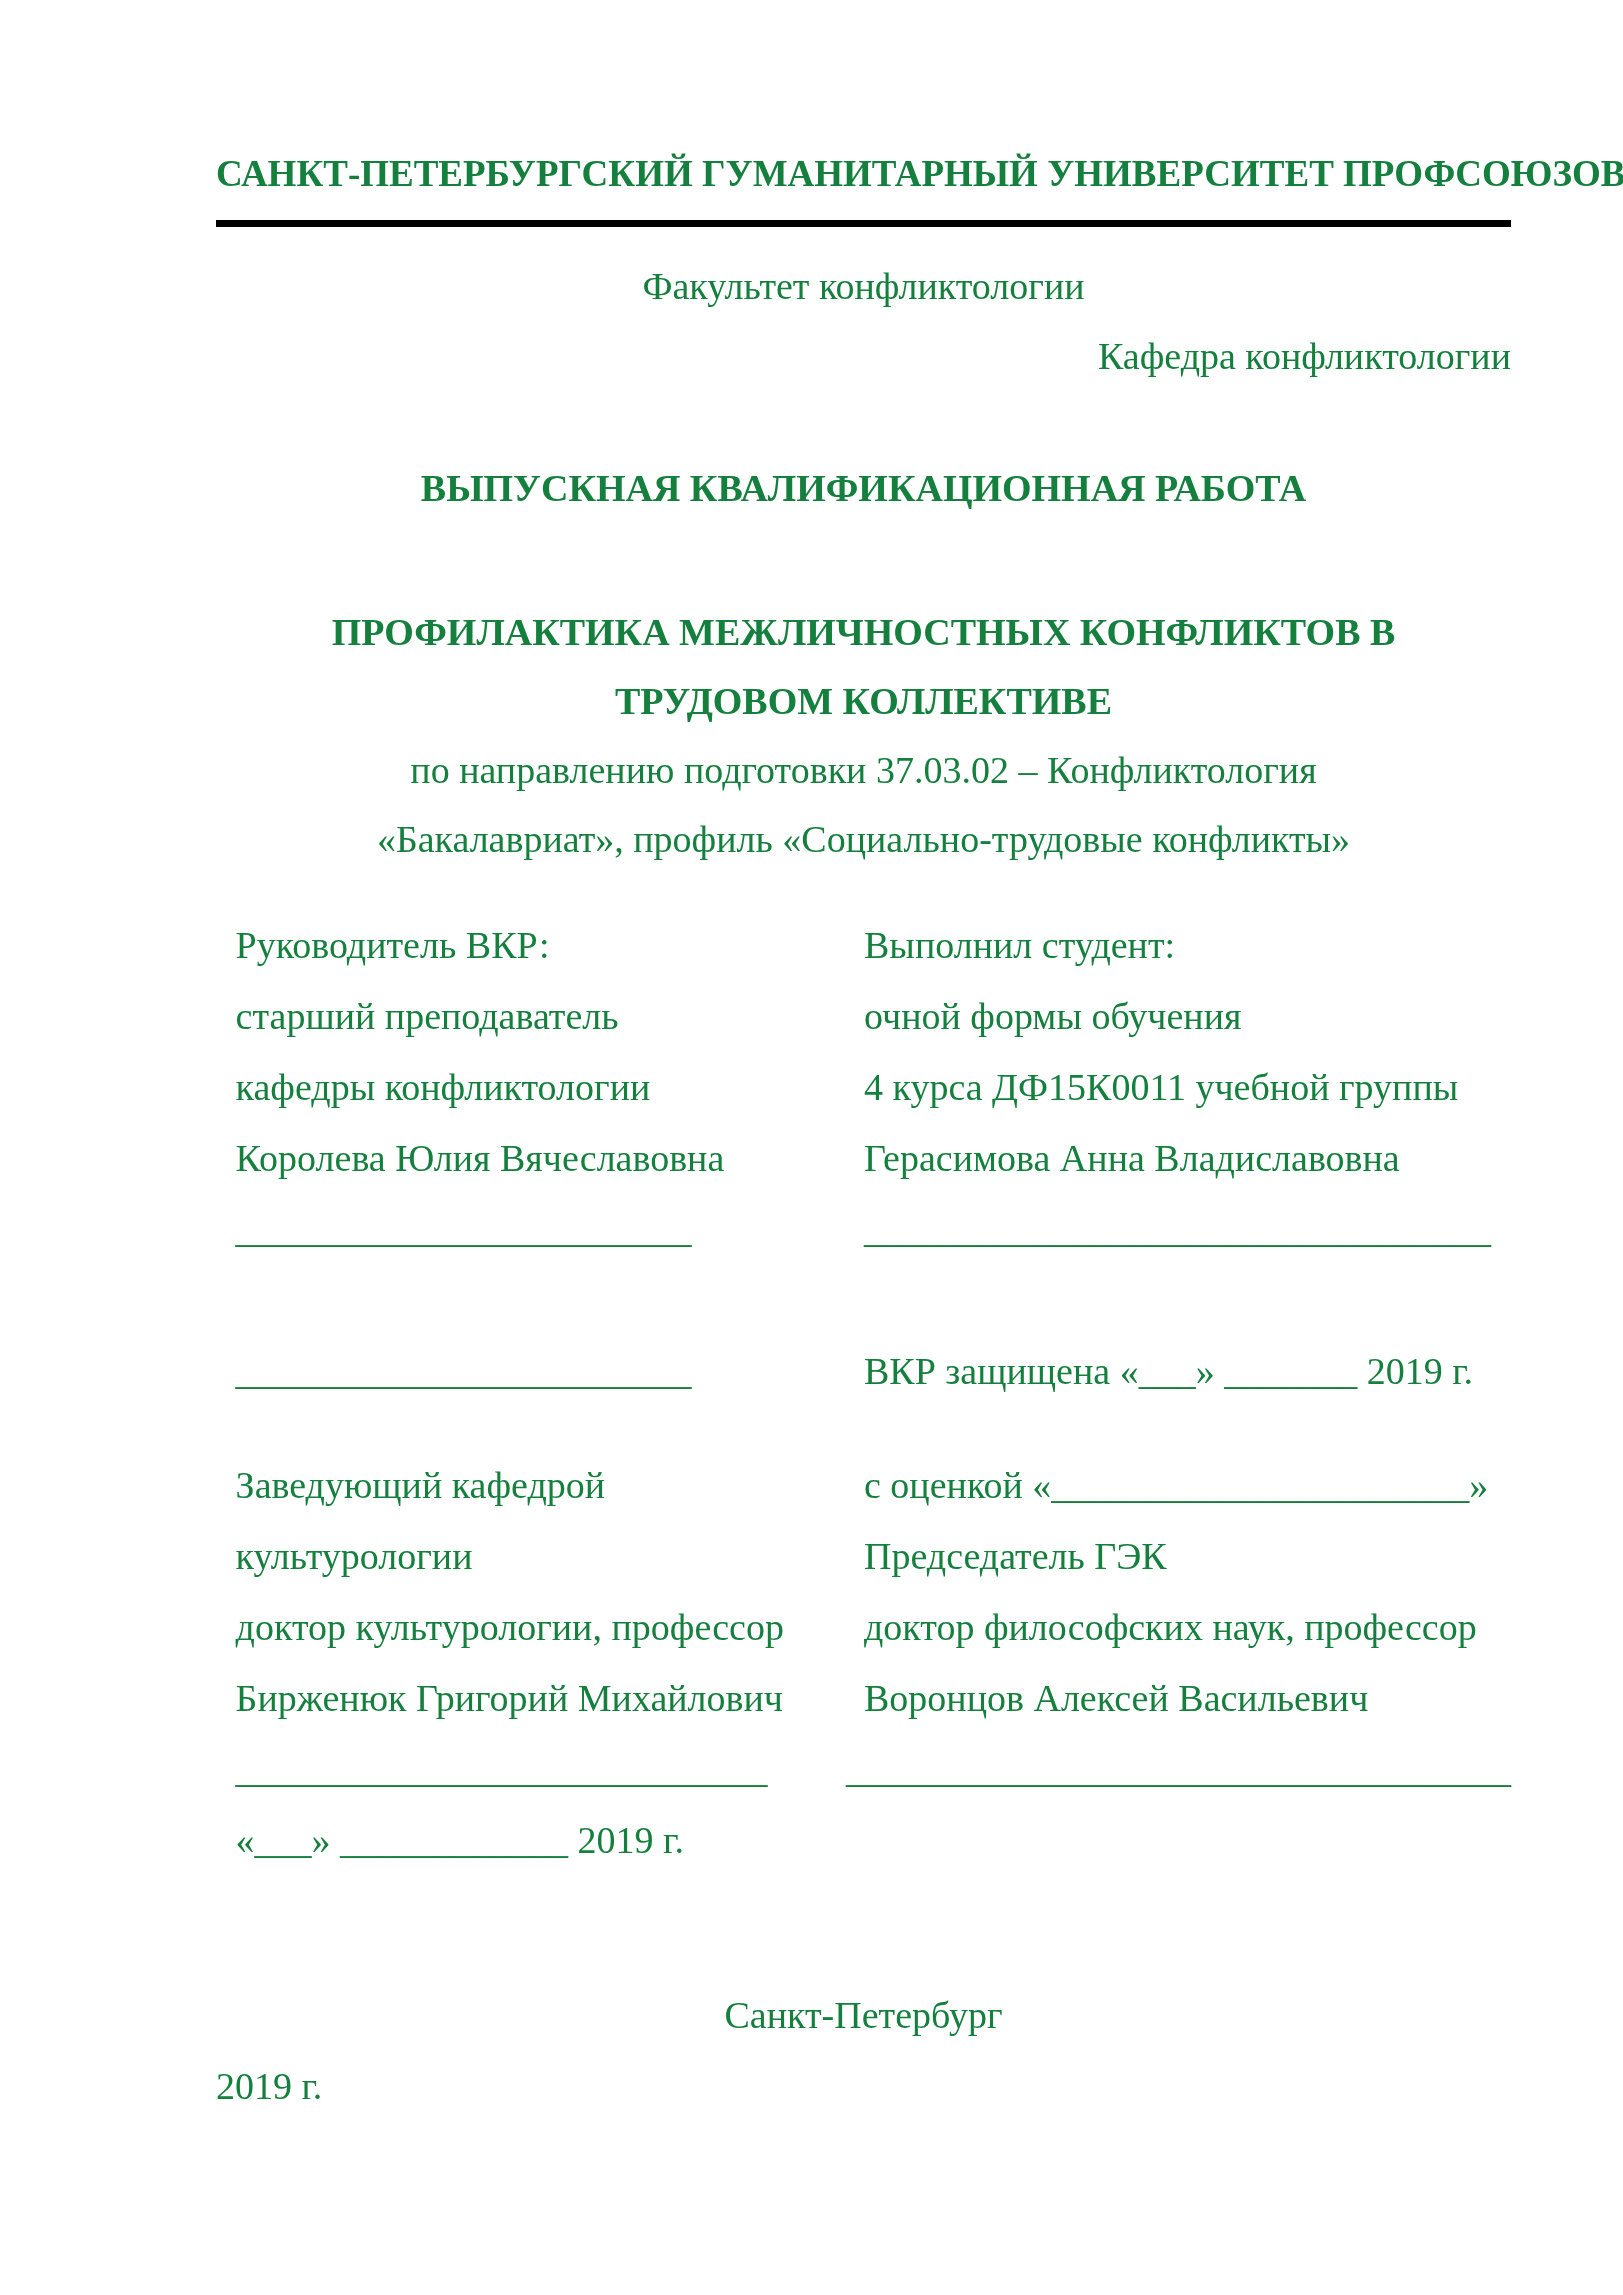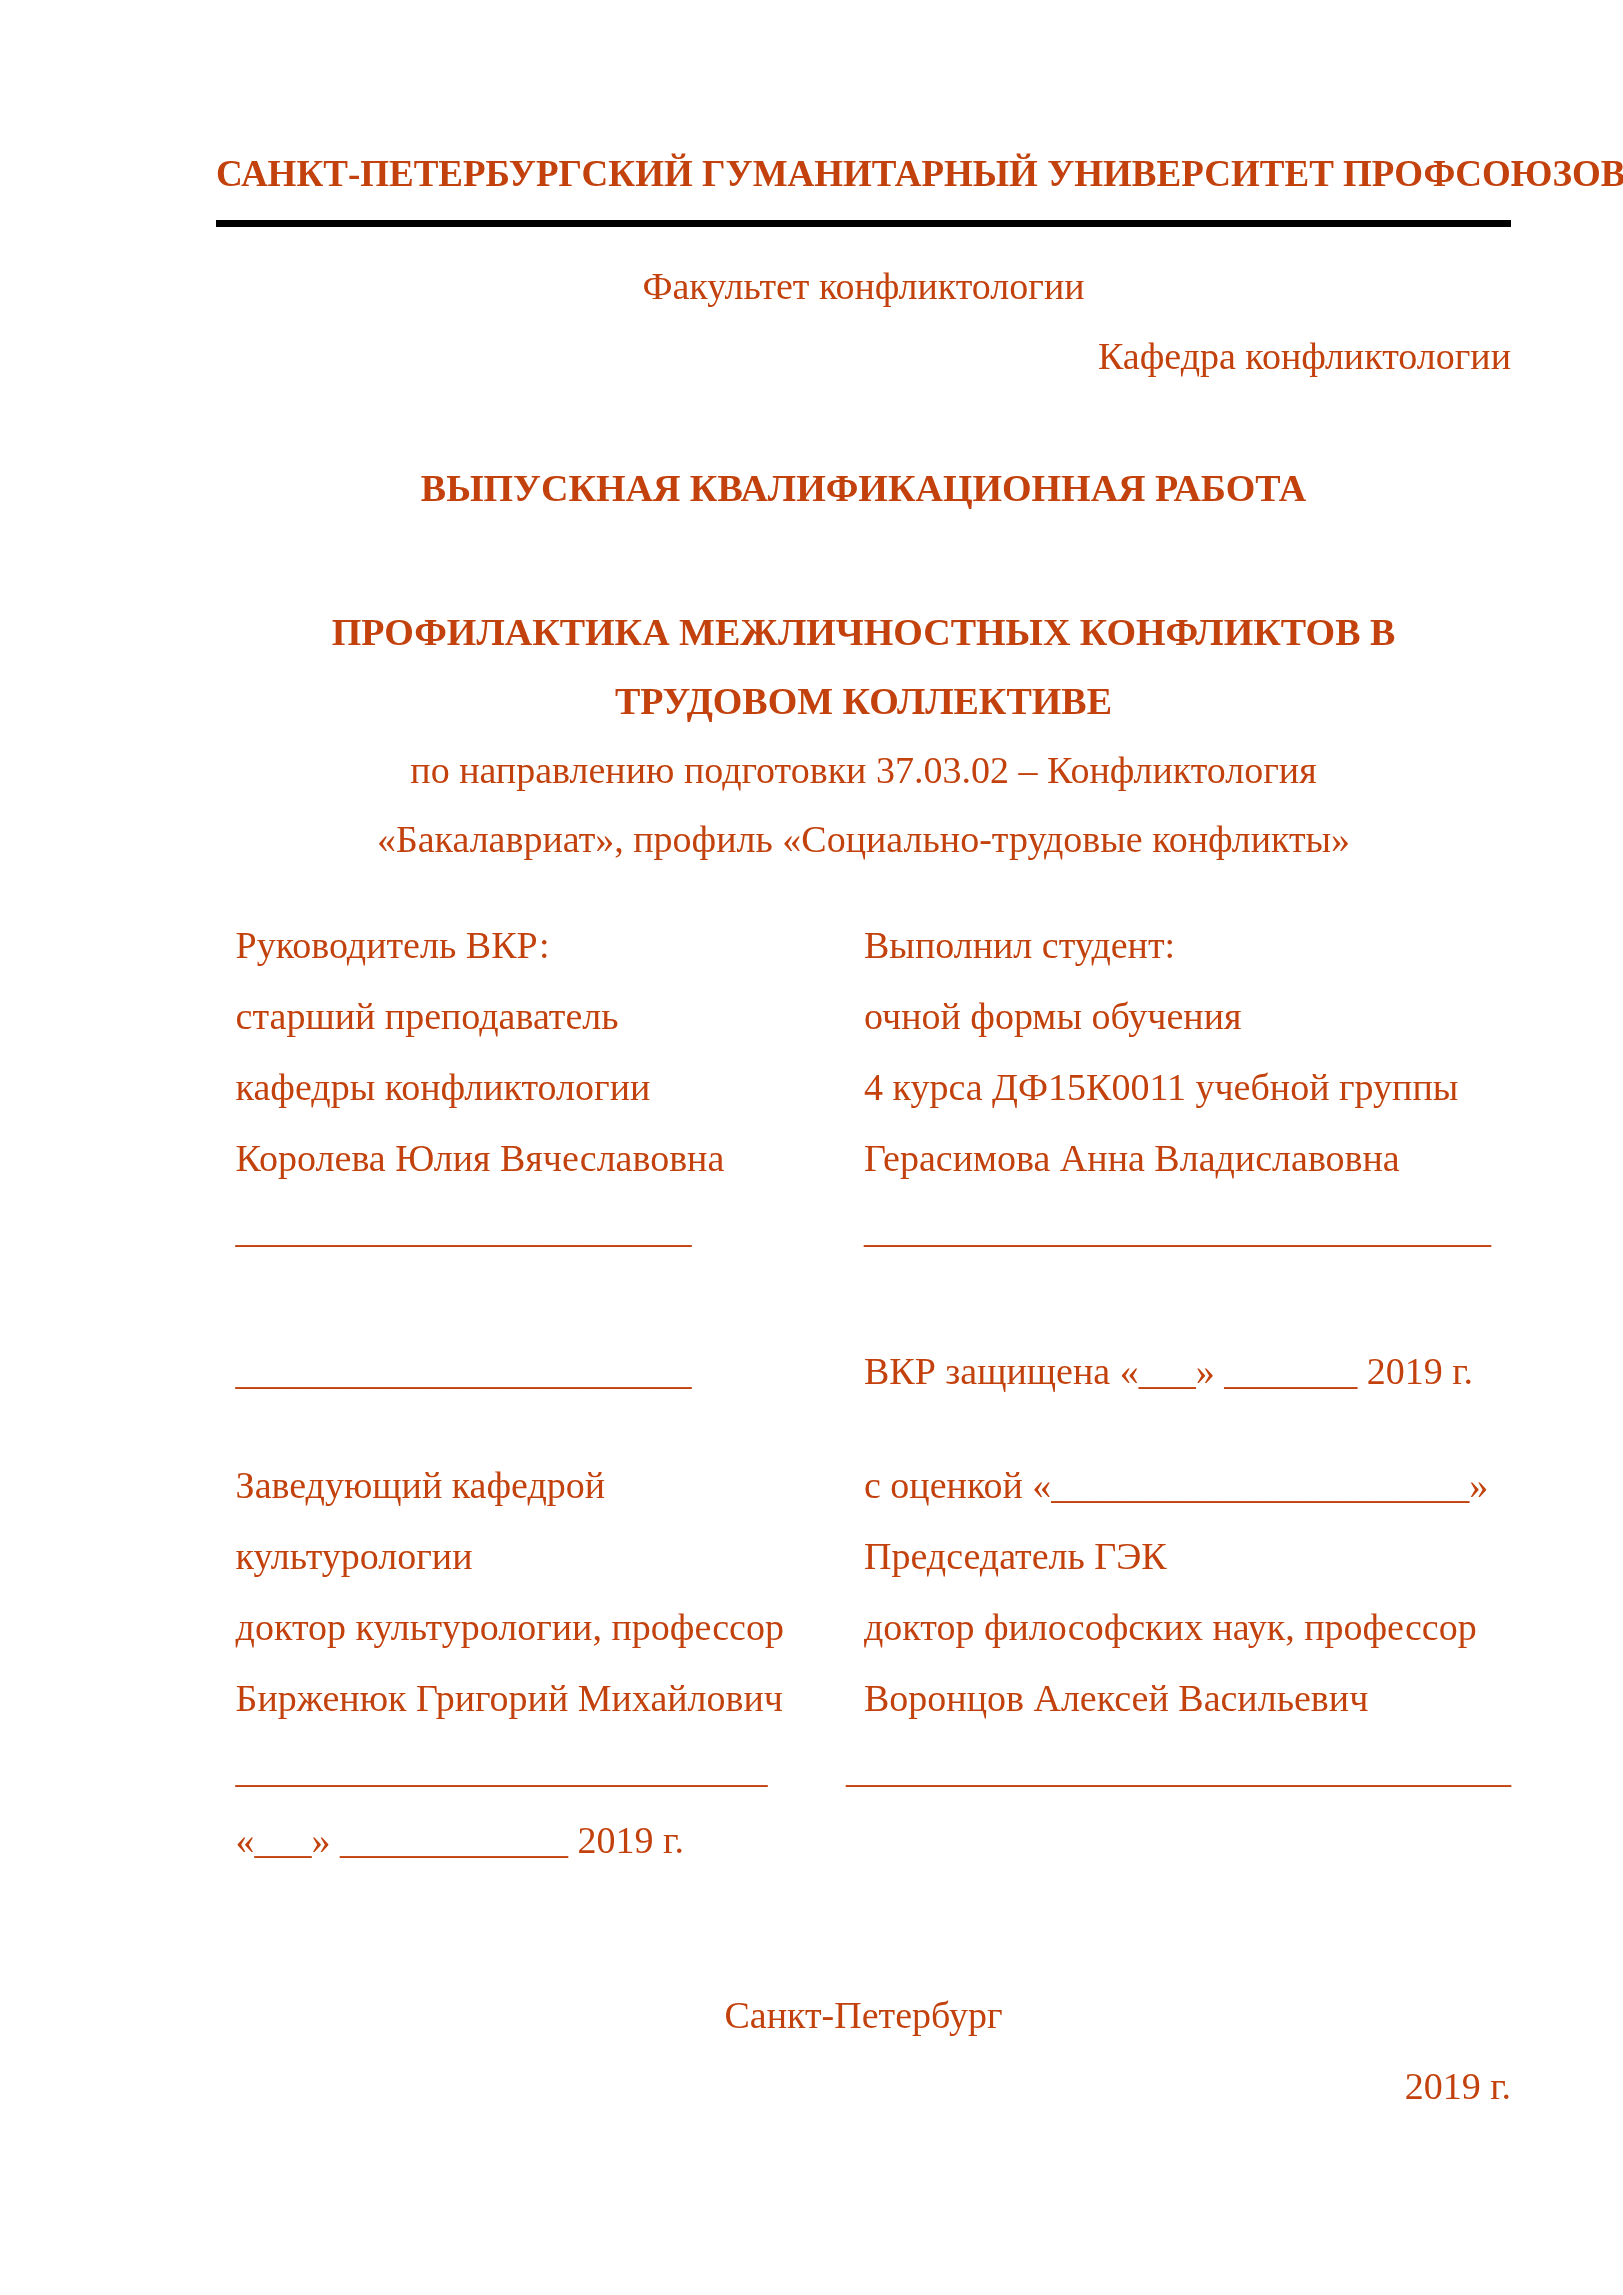--- a/index.html
+++ b/index.html
@@ -5,21 +5,21 @@
   html, body {
     margin: 0;
     padding: 0;
     background: #ffffff;
   }
   .page {
     position: relative;
     width: 1623px;
     height: 2295px;
     background: #ffffff;
-    color: #c2410c;
+    color: #15803d;
     font-family: "Liberation Serif", serif;
     font-size: 38px;
     overflow: hidden;
   }
   .abs { position: absolute; left: 216px; width: 1295px; }
 
   .u-header {
     top: 151px;
     text-align: center;
     font-weight: bold;
@@ -83,21 +83,21 @@
   }
   .sp1 { height: 71px; }
   .sp2 { height: 43px; }
   .city {
     top: 1992px;
     text-align: center;
     line-height: 47px;
   }
   .year {
     top: 2063px;
-    text-align: right;
+    text-align: left;
     line-height: 47px;
   }
 </style>
 </head>
 <body>
 
 <div class="page">
 
   <div class="abs u-header">САНКТ-ПЕТЕРБУРГСКИЙ ГУМАНИТАРНЫЙ УНИВЕРСИТЕТ ПРОФСОЮЗОВ</div>
 

